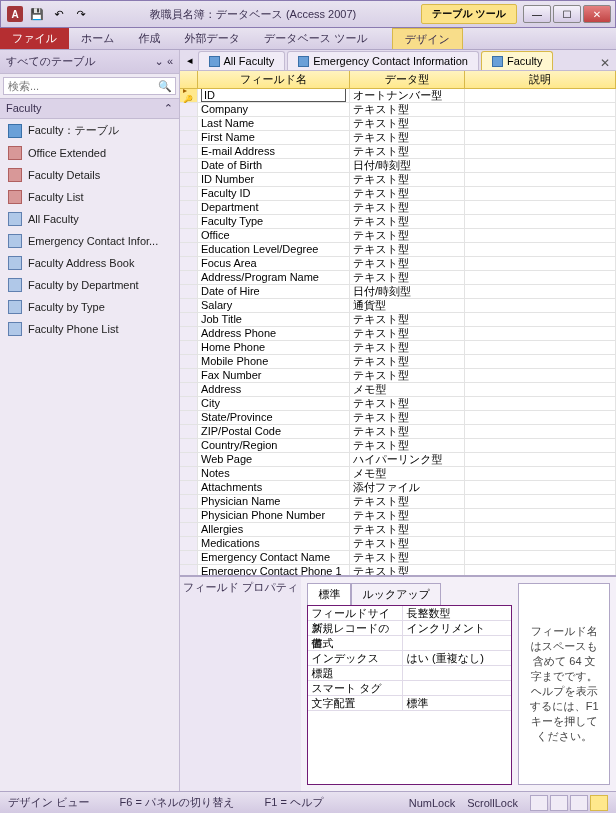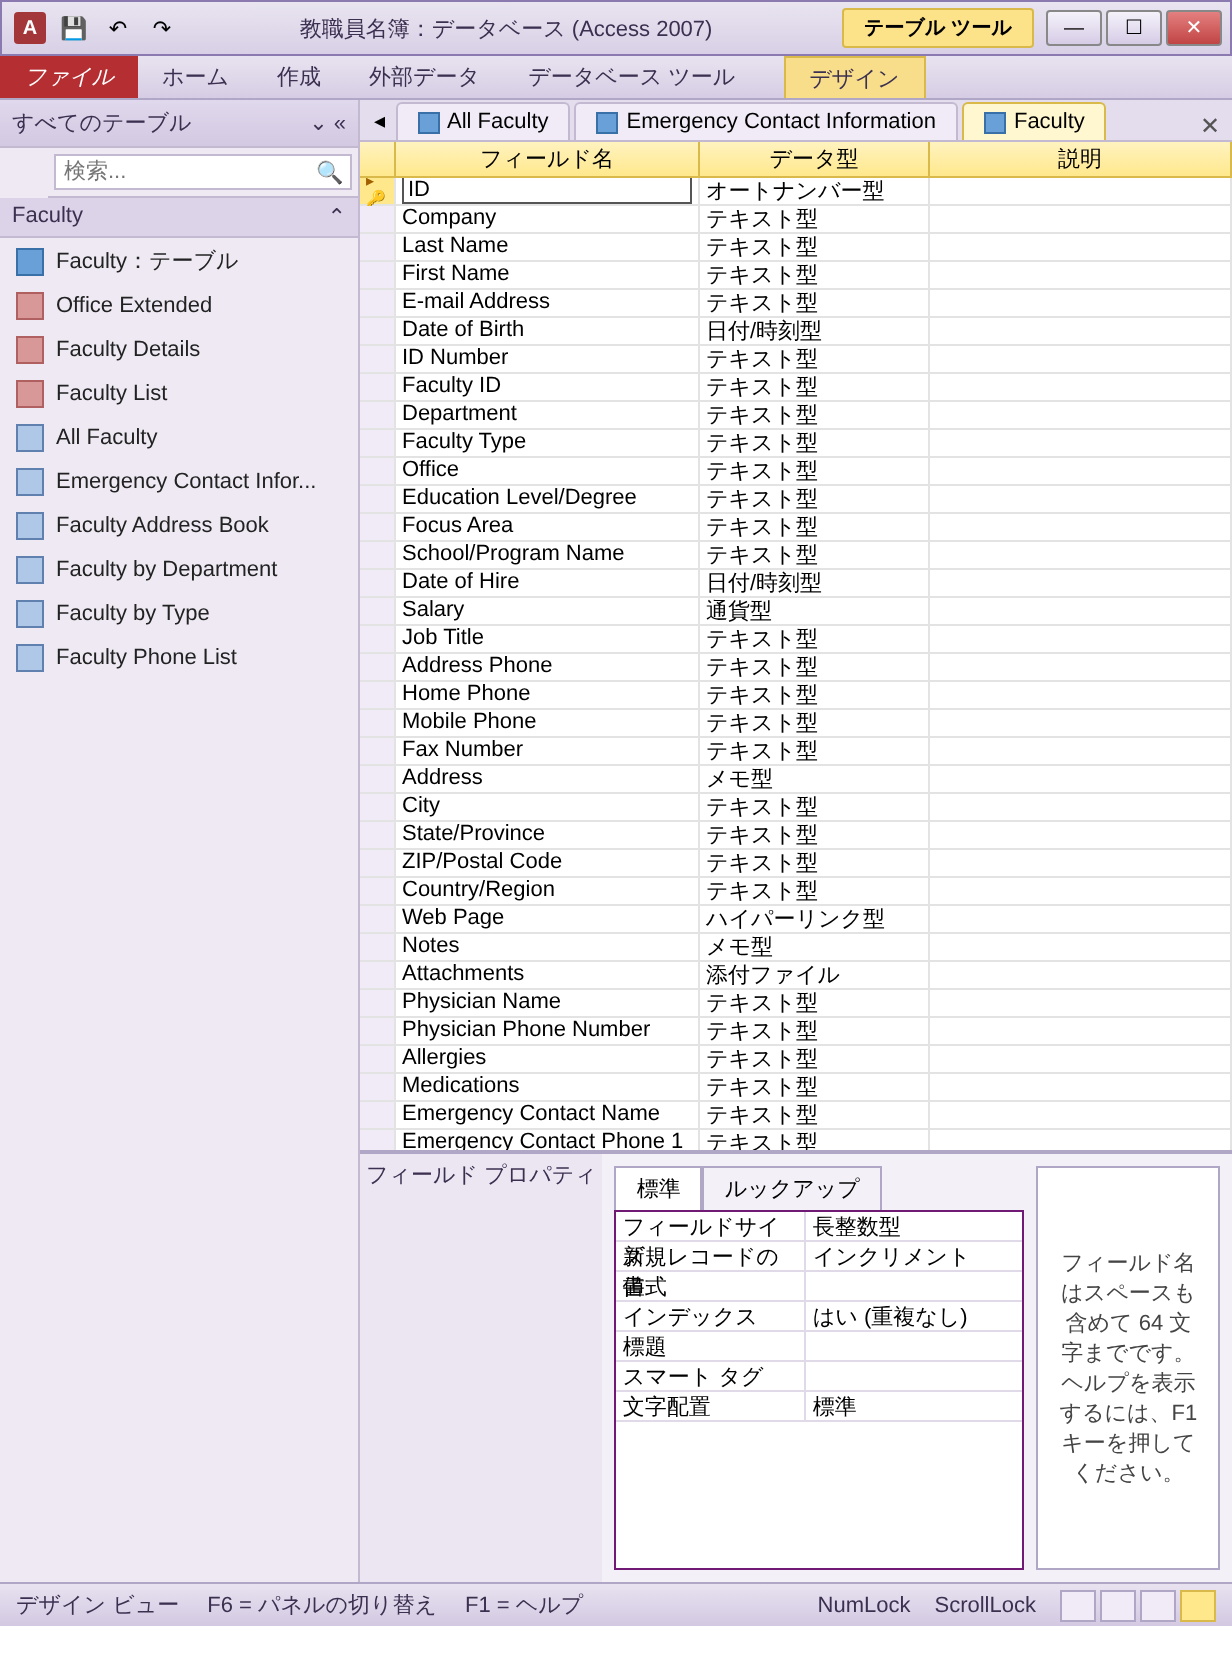--- a/index.html
+++ b/index.html
@@ -9,29 +9,29 @@
   .titlebar .qat { display: flex; gap: 2px; align-items: center; }
   .titlebar .qat-btn { width: 20px; height: 20px; display: flex; align-items: center; justify-content: center; border-radius: 3px; }
   .titlebar .app-icon { width: 16px; height: 16px; background: #a33639; border-radius: 2px; color: #fff; font-weight: bold; font-size: 10px; display:flex; align-items:center; justify-content:center; }
   .titlebar .title-text { flex: 1; text-align: center; color: #3b3050; font-size: 11px; }
   .titlebar .context-title { background: #fce38a; padding: 2px 10px; border: 1px solid #d8b94a; border-radius: 2px; margin: 0 6px; font-size:10px;font-weight:bold; }
   .titlebar .win-controls { display: flex; gap: 2px; }
   .titlebar .win-btn { width: 28px; height: 18px; border: 1px solid #888; border-radius: 2px; background: linear-gradient(#f5f2fa,#d6cce6); display:flex; align-items:center; justify-content:center; font-size:10px; }
   .titlebar .win-btn.close { background: linear-gradient(#e48080,#c14444); color:#fff; }
 
   .ribbon { height: 22px; background: linear-gradient(#e8e3f0,#d6cde4); border-bottom: 1px solid #b0a6c6; display: flex; align-items: stretch; }
-  .ribbon .file-tab { background: #b52e31; color: #fff; padding: 0 12px; display:flex; align-items:center; font-size:11px;font-style:italic; }
+  .ribbon .file-tab { background: #b52e31; color: #fff; padding: 0 12px; display:flex; align-items:center; font-size:11px; }
   .ribbon .tab { padding: 0 12px; display:flex; align-items:center; color:#3b3050; }
   .ribbon .tab.context { background:#f8dd8a; border:1px solid #d8b94a; border-bottom:none;margin-left:12px; }
   
   .workspace { display: flex; height: 741px; }
   
   .nav { width: 180px; background: #eee9f3; border-right: 1px solid #c3bad2; display:flex; flex-direction:column; }
   .nav-header { background: linear-gradient(#e0d8ec,#d3c9e2); padding: 4px 6px; border-bottom:1px solid #c3bad2; display:flex; align-items:center; justify-content:space-between; color:#3b3050; font-size:11px; }
-  .nav-search { padding: 3px; border-bottom: 1px solid #c3bad2; margin-left: 24px; }
+  .nav-search { padding: 3px; border-bottom: 1px solid #c3bad2; }
   .nav-search input { width: 100%; border: 1px solid #c3bad2; padding: 2px 16px 2px 4px; font-size:11px; background:#fff; }
   .nav-search-wrap { position:relative; }
   .nav-search-wrap .mag { position:absolute; right:4px; top:3px; color:#777; font-size:11px; }
   .nav-group-h { background:#dcd3e8; padding:3px 6px; border-bottom:1px solid #c3bad2; color:#3b3050; font-size:11px; display:flex; justify-content:space-between; }
   .nav-items { flex:1; overflow:auto; }
   .nav-item { padding: 4px 6px 4px 8px; display:flex; align-items:center; gap:6px; color:#222; }
   .nav-icon { width:14px; height:14px; background:#e8d070; border:1px solid #b89a30; display:inline-block; }
   .nav-icon.form { background:#d89898; border-color:#b06060; }
   .nav-icon.report { background:#b0c8e8; border-color:#6080b0; }
   .nav-icon.tbl { background:#6aa0d8; border-color:#3a70a8; }
@@ -62,21 +62,21 @@
   .props-left { width:205px; }
   .prop-tabs { display:flex; }
   .prop-tab { padding:3px 10px; border:1px solid #b0a6c6; background:#f4f0f8; font-size:11px; border-bottom:none; }
   .prop-tab.active { background:#fff; }
   .prop-grid { background:#fff; border:1px solid #701a75; height:180px; }
   .prop-row { display:flex; border-bottom:1px solid #e0dae8; font-size:11px; height:15px; }
   .prop-row .pn { width:95px; padding:0 3px; border-right:1px solid #e0dae8; }
   .prop-row .pv { flex:1; padding:0 3px; }
   .props-right { flex:1; border:1px solid #b0a6c6; background:#fff; display:flex; align-items:center; justify-content:center; text-align:center; color:#444; font-size:11px; padding:8px; }
 
-  .statusbar { height:22px; background:linear-gradient(#e8e2f0,#d3c9e2); border-top:1px solid #b0a6c6; display:flex; align-items:center; padding:0 8px; font-size:11px; color:#3b3050; gap:14px; }
+  .statusbar { height:22px; background:linear-gradient(#e8e2f0,#d3c9e2); border-top:1px solid #b0a6c6; display:flex; align-items:center; padding:0 8px; font-size:11px; color:#3b3050; gap:30px; }
   .statusbar .right { margin-left:auto; display:flex; gap:12px; align-items:center; }
   .view-btns { display:flex; gap:2px; }
   .view-btn { width:18px; height:16px; border:1px solid #b0a6c6; background:#f0ebf6; }
   .view-btn.active { background:#ffe88c; border-color:#d8b94a; }
 </style>
 </head>
 <body>
 
 <div class="titlebar">
   <div class="qat">
@@ -266,21 +266,21 @@
           <div class="c desc"></div>
         </div>
         <div class="grid-row">
           <div class="c sel"></div>
           <div class="c name">Focus Area</div>
           <div class="c dtype">テキスト型</div>
           <div class="c desc"></div>
         </div>
         <div class="grid-row">
           <div class="c sel"></div>
-          <div class="c name">School/Program Name</div>
+          <div class="c name">Address/Program Name</div>
           <div class="c dtype">テキスト型</div>
           <div class="c desc"></div>
         </div>
         <div class="grid-row">
           <div class="c sel"></div>
           <div class="c name">Date of Hire</div>
           <div class="c dtype">日付/時刻型</div>
           <div class="c desc"></div>
         </div>
         <div class="grid-row">

